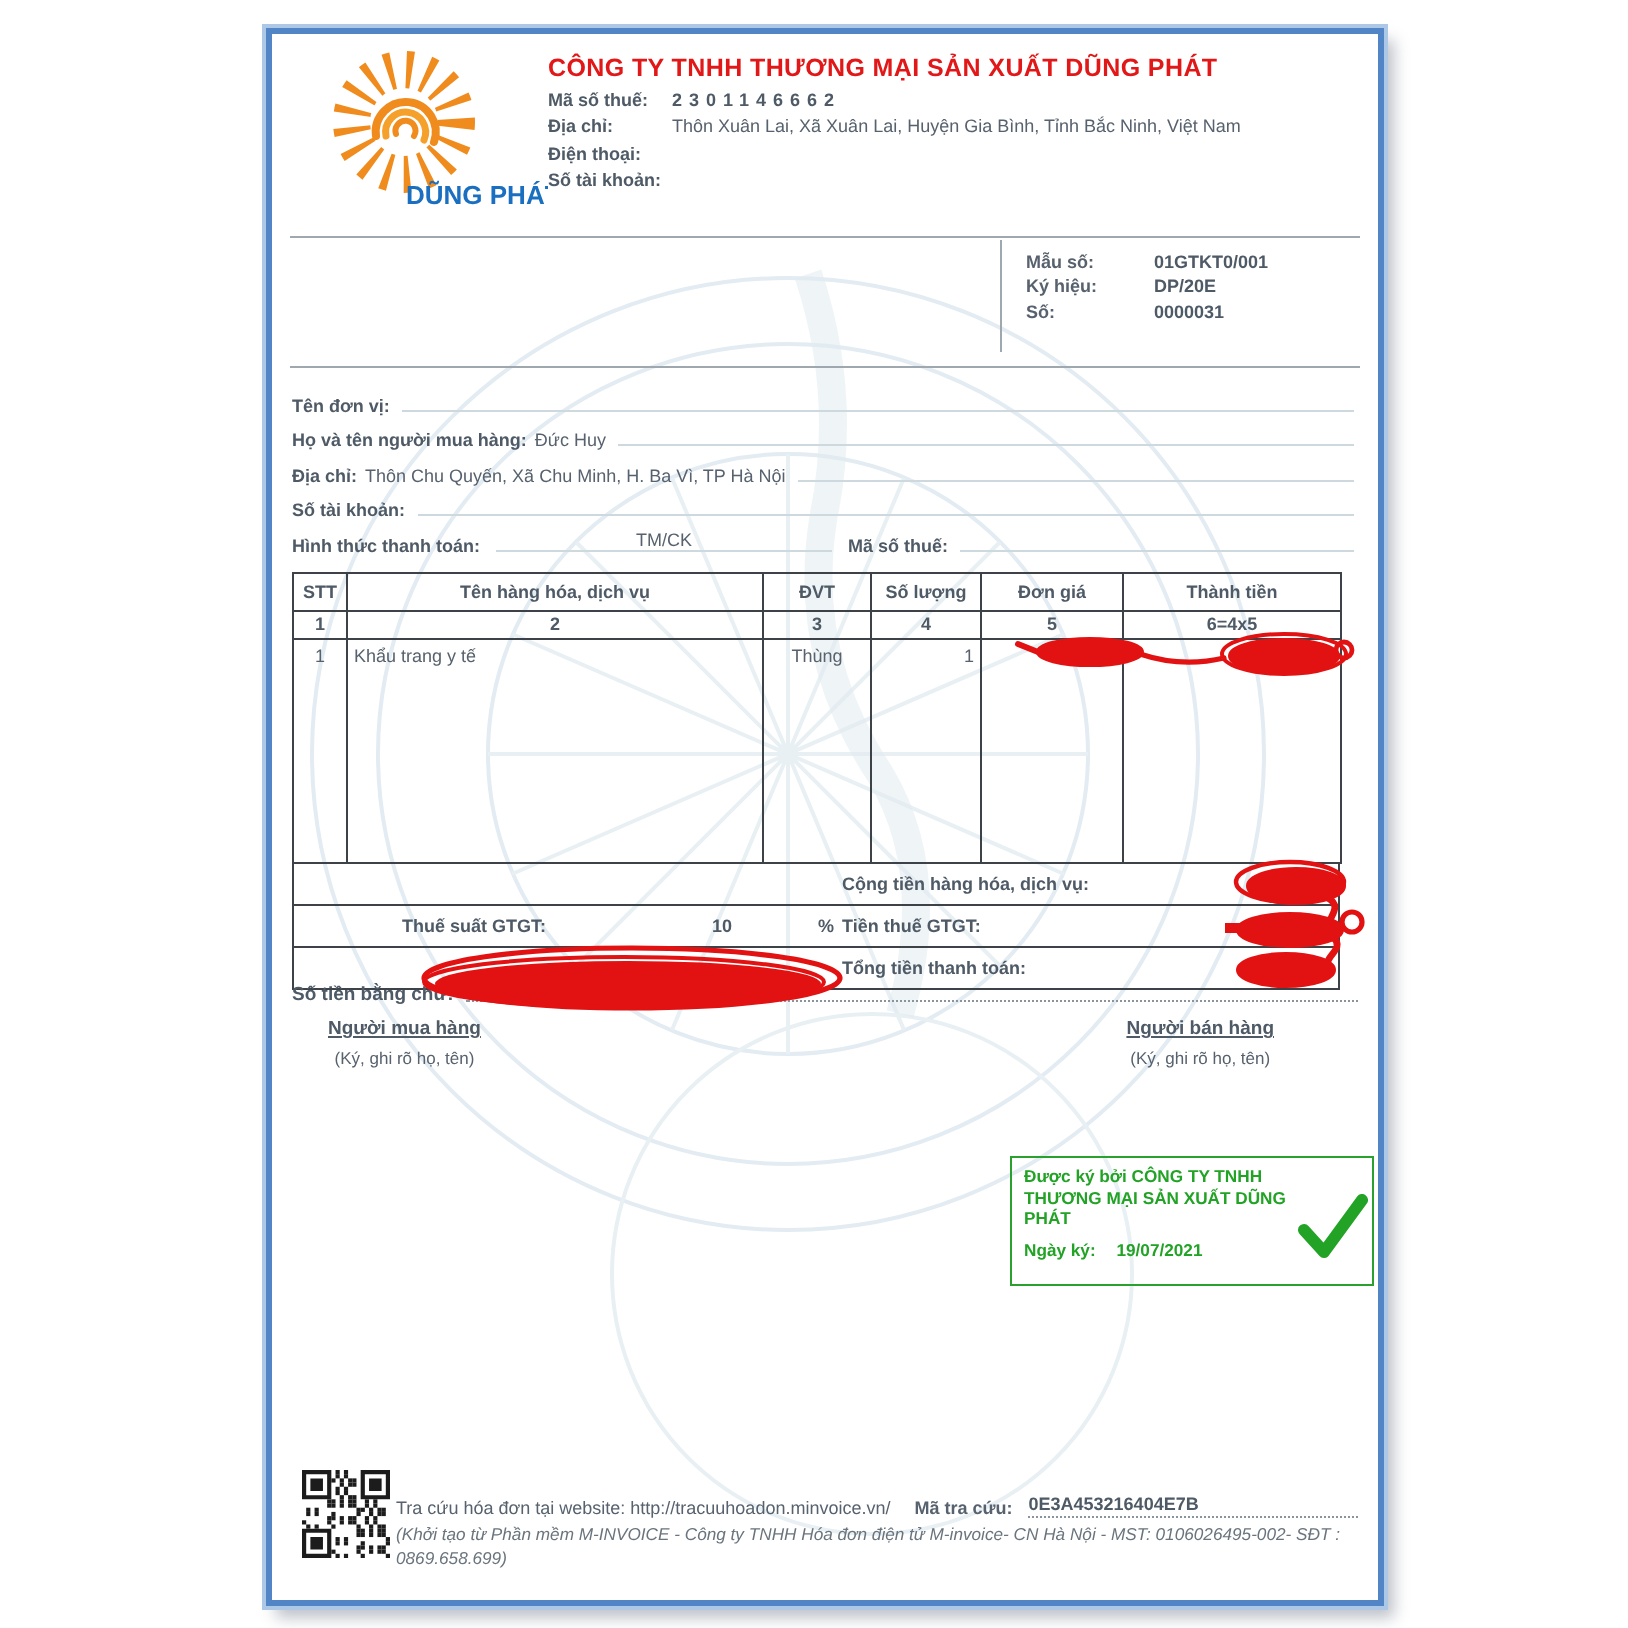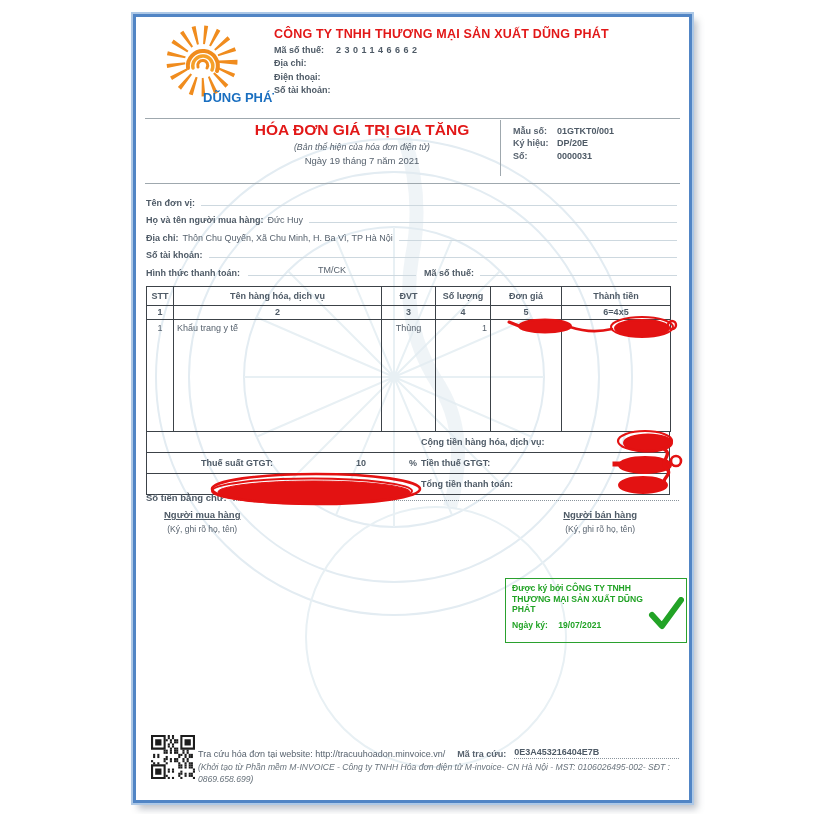--- a/index.html
+++ b/index.html
@@ -28,21 +28,21 @@
   .hr { position:absolute; left:9px; right:9px; border-top:1px solid #9fa8ae; }
 
   
   .title-wrap { position:absolute; left:10px; top:104px; width:354px; text-align:center; padding-left:78px; }
   .inv-title { color:#e21818; font-weight:bold; font-size:15.5px; }
   .inv-sub { font-style:italic; font-size:8.8px; color:#57626e; margin-top:3px; }
   .inv-date { font-size:9.5px; color:#57626e; margin-top:3px; }
   .meta-box { position:absolute; left:364px; top:103px; width:180px; height:56px;
     border-left:1px solid #9fa8ae; padding:3px 0 0 12px; }
   .meta-row { display:flex; font-size:9px; margin-top:2.5px; }
-  .meta-row .lbl { width:44px; color:#57626e; font-weight:bold; }
+  .meta-row .lbl { width:64px; color:#57626e; font-weight:bold; }
   .meta-row .val { font-weight:bold; color:#4e5a66; }
 
   
   .buyer { position:absolute; left:10px; right:10px; top:173px; }
   .b-line { display:flex; align-items:flex-end; height:17.6px; font-size:9px; }
   .b-line .lbl { font-weight:bold; color:#4e5a66; white-space:nowrap; }
   .b-line .val { color:#57626e; white-space:nowrap; padding-left:4px; }
   .fill { flex:1; border-bottom:1px solid #cdd8df; margin:0 2px 2px 6px; }
   .pay-val { width:168px; text-align:center; border-bottom:1px solid #cdd8df; color:#57626e; margin:0 8px 2px 8px; }
 
@@ -128,39 +128,35 @@
         </svg>
       </div>
       <div class="co-info">
         <div class="co-name">CÔNG TY TNHH THƯƠNG MẠI SẢN XUẤT DŨNG PHÁT</div>
         <div class="co-row">
           <span class="lbl">Mã số thuế:</span>
           <span class="taxnum">2301146662</span>
         </div>
         <div class="co-row">
           <span class="lbl">Địa chỉ:</span>
+          <span class="val">Thôn Xuân Lai, Xã Xuân Lai, Huyện Gia Bình, Tỉnh Bắc Ninh, Việt Nam</span>
         </div>
         <div class="co-row">
           <span class="lbl">Điện thoại:</span>
           <span class="val"></span>
         </div>
         <div class="co-row">
           <span class="lbl">Số tài khoản:</span>
           <span class="val"></span>
         </div>
       </div>
     </div>
 
     <div class="hr" style="top:101px"></div>
 
-    <div class="title-wrap">
-      <div class="inv-title">HÓA ĐƠN GIÁ TRỊ GIA TĂNG</div>
-      <div class="inv-sub">(Bản thể hiện của hóa đơn điện tử)</div>
-      <div class="inv-date">Ngày 19 tháng 7 năm 2021</div>
-    </div>
     <div class="meta-box">
       <div class="meta-row">
         <span class="lbl">Mẫu số:</span>
         <span class="val">01GTKT0/001</span>
       </div>
       <div class="meta-row">
         <span class="lbl">Ký hiệu:</span>
         <span class="val">DP/20E</span>
       </div>
       <div class="meta-row">

